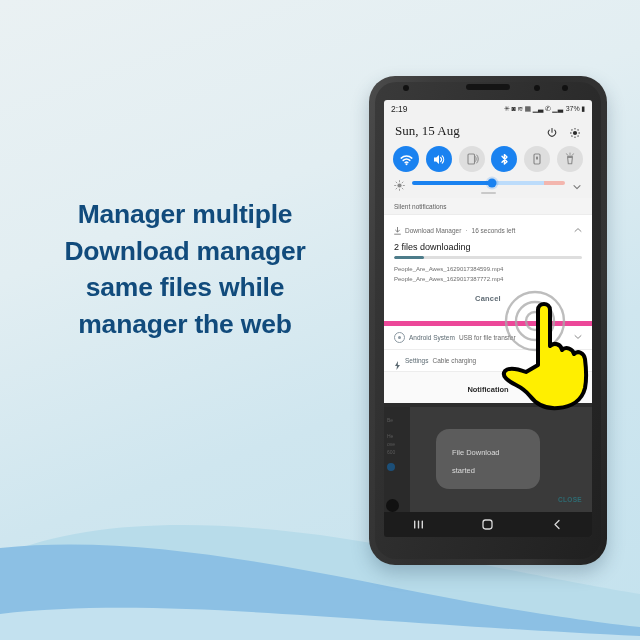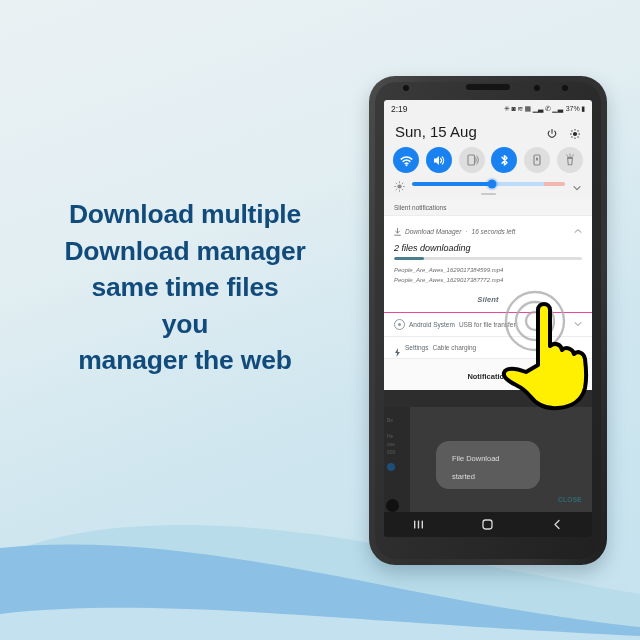--- a/index.html
+++ b/index.html
@@ -43,21 +43,21 @@
     padding:0 7px;justify-content:space-between;}
   .sb-time{font-size:8.5px;color:#1d1d1d;font-weight:500;}
   .sb-icons{display:flex;align-items:center;gap:1.5px;}
   .sb-icons span{font-size:7px;color:#2b2b2b;line-height:1;}
   .sb-pct{font-size:8px;color:#1d1d1d;font-weight:500;margin-left:1px;}
 
   
   .qpanel{background:#f2f2f2;padding:0 0 2px 0;}
   .qp-head{display:flex;align-items:center;justify-content:space-between;
     padding:6px 11px 3px 11px;}
-  .qp-date{font-size:15px;color:#1b1b1b;}
+  .qp-date{font-size:13px;color:#1b1b1b;font-family:Liberation Serif, serif;}
   .qp-head-icons{display:flex;align-items:center;gap:11px;}
   .qp-head-icons .ic{width:12px;height:12px;display:block;}
   .toggles{display:flex;justify-content:space-between;padding:4px 9px 2px 9px;}
   .tg{width:26px;height:26px;border-radius:50%;display:flex;align-items:center;
     justify-content:center;}
   .tg.on{background:#1a82f0;}
   .tg.off{background:#dedede;}
   .tg svg{display:block;}
   .bright{display:flex;align-items:center;padding:3px 10px 1px 10px;gap:7px;}
   .br-ic{width:11px;height:11px;flex:0 0 auto;}
@@ -66,21 +66,21 @@
   .knob{position:absolute;left:52%;top:50%;transform:translate(-50%,-50%);
     width:9px;height:9px;border-radius:50%;background:#1a82f0;
     box-shadow:0 0 0 2px rgba(26,130,240,.18);}
   .chev{width:10px;height:10px;flex:0 0 auto;}
   .grabber{width:15px;height:2px;border-radius:1px;background:#c9c9c9;margin:3px auto 2px auto;}
 
   
   .shade{background:#fafafa;}
   .silent{font-size:6.5px;color:#5d5d5d;padding:5px 10px 4px 10px;
     border-bottom:1px solid #ececec;background:#f4f4f4;}
-  .ncard{background:#fff;padding:6px 10px 5px 10px;border-bottom:1px solid #ec4899;font-style:italic;}
+  .ncard{background:#fff;padding:6px 10px 15px 10px;border-bottom:5px solid #ec4899;}
   .nrow{display:flex;align-items:center;gap:4px;}
   .napp{font-size:6.5px;color:#6a6a6a;}
   .nsep{font-size:6.5px;color:#9a9a9a;}
   .nsub{font-size:6.5px;color:#6a6a6a;}
   .nspacer{flex:1;}
   .ncollapse{font-size:7px;color:#8a8a8a;line-height:1;}
   .ntitle{font-size:9px;color:#141414;margin:3px 0 4px 0;}
   .pbar{height:2.5px;border-radius:2px;background:#dedede;overflow:hidden;}
   .pfill{height:100%;width:16%;background:#4d7c8a;border-radius:2px;}
   .files{margin-top:5px;}
@@ -97,21 +97,21 @@
   .nfooter{background:#fafafa;text-align:center;padding:6px 0 7px 0;}
   .nfooter span{font-size:7.5px;color:#2b2b2b;font-weight:bold;}
 
   
   .dim{position:absolute;left:0;right:0;bottom:0;height:130px;background:#3a3a3a;}
   .dimleft{position:absolute;left:0;top:0;width:26px;bottom:0;
     background:#2a2a2a;overflow:hidden;}
   .ghost{position:absolute;font-size:5px;color:#5a5a5a;white-space:nowrap;}
   .ghostdot{position:absolute;border-radius:50%;}
   .toast{position:absolute;left:50%;transform:translateX(-50%);bottom:48px;
-    background:rgba(120,120,120,.55);border-radius:13px;padding:6px 16px;}
+    background:rgba(120,120,120,.55);border-radius:13px;padding:12px 16px;}
   .toast span{font-size:7.5px;color:#dcdcdc;}
   .closebtn{position:absolute;right:10px;bottom:34px;font-size:6.5px;
     color:#2e6b72;font-weight:bold;letter-spacing:.3px;}
   .carrier{position:absolute;left:0;right:0;bottom:16px;text-align:center;}
   .carrier span{font-size:7px;color:#cfcfcf;}
   .navbar{position:absolute;left:0;right:0;bottom:0;height:25px;background:#1c1c1c;
     display:flex;align-items:center;justify-content:space-around;}
   .navbar .nb{width:16px;height:16px;display:flex;align-items:center;justify-content:center;}
 
   
@@ -134,24 +134,23 @@
       <path d="M0 18 C 150 2, 320 44, 470 72 C 550 86, 610 94, 640 97 L640 120 L0 120 Z" fill="#8cc0e4"></path>
     </svg>
   </div>
   <div class="wave" style="top:588px;">
     <svg width="640" height="60" viewBox="0 0 640 60">
       <path d="M0 26 C 160 8, 340 34, 640 48 L640 60 L0 60 Z" fill="#c3e1ef"></path>
     </svg>
   </div>
 
   <div id="headline">
-    <span class="ln">Download multiple</span>
+    <span class="ln">Manager multiple</span>
     <span class="ln">Download manager</span>
-    <span class="ln">same time files</span>
-    <span class="ln">you</span>
+    <span class="ln">same files while</span>
     <span class="ln">manager the web</span>
   </div>
 
   <div id="phone">
     <div class="ph-body"></div>
     <div class="ph-inner"></div>
     <div class="ph-top">
       <div class="cam" style="left:34px;top:9px;width:6px;height:6px;"></div>
       <div class="speaker"></div>
       <div class="cam" style="left:165px;top:9px;width:6px;height:6px;"></div>
@@ -333,21 +332,21 @@
           </div>
           <div class="ntitle">2 files downloading</div>
           <div class="pbar">
             <div class="pfill"></div>
           </div>
           <div class="files">
             <div class="fline">People_Are_Awes_1629017384599.mp4</div>
             <div class="fline">People_Are_Awes_1629017387772.mp4</div>
           </div>
           <div class="cancel-row">
-            <span class="cancel">Silent</span>
+            <span class="cancel">Cancel</span>
           </div>
         </div>
 
         <div class="nrow2">
           <span class="badge">
               <i></i>
             </span>
           <span class="napp b">Android System</span>
           <span class="nsub">USB for file transfer</span>
           <span class="nspacer"></span>

